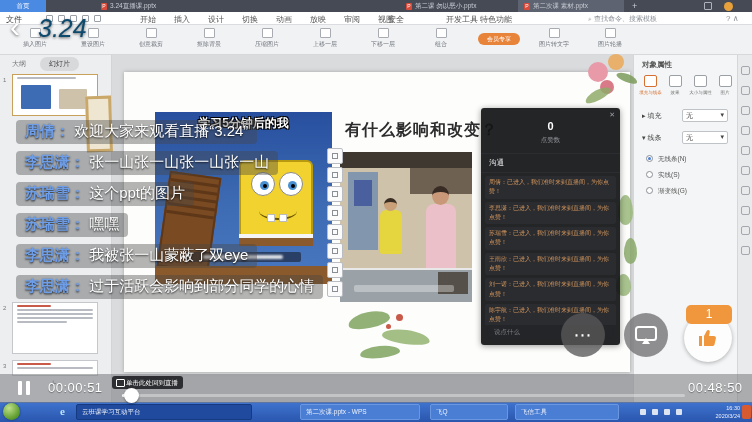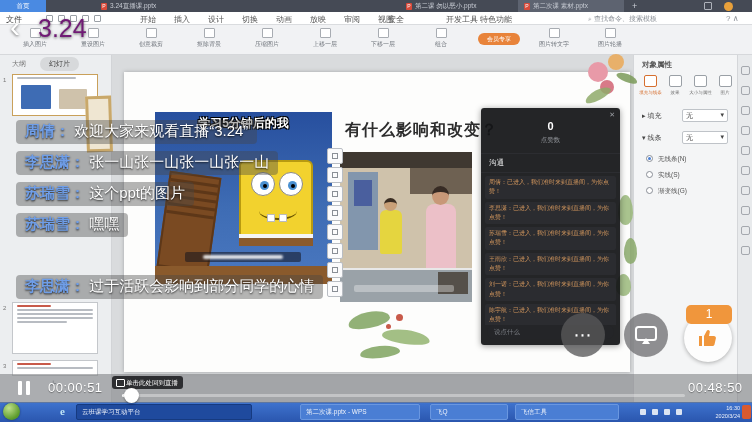--- a/index.html
+++ b/index.html
@@ -121,21 +121,21 @@
   .orb{position:absolute;left:3px;top:1px;width:17px;height:17px;border-radius:50%;background:radial-gradient(circle at 35% 30%,#bfe08a,#5a9a2a 70%);box-shadow:0 0 2px rgba(0,0,0,.5);}
   .ie{position:absolute;left:60px;top:3px;font-size:11px;color:#bfe4f5;font-weight:bold;font-family:"Liberation Serif",serif;}
   .tb-btn{position:absolute;top:2px;height:16px;background:#4a7ed4;border:1px solid #6a97e0;border-radius:2px;color:#eef2fa;font-size:6.5px;line-height:14px;padding:0 5px;white-space:nowrap;overflow:hidden;}
   .tb-btn.pressed{background:#1f4a9e;border-color:#163a80;}
   .tray-ic{position:absolute;top:7px;width:6px;height:6px;background:#dce4f2;border-radius:1px;}
   .clock{position:absolute;left:694px;top:2px;width:46px;text-align:right;color:#eef2fa;font-size:5.5px;line-height:8px;}
   .corner{position:absolute;left:742px;top:3px;width:9px;height:14px;background:#d85a30;border-radius:2px;}
 
   
   .hdr-back{position:absolute;left:10px;top:12px;font-size:30px;color:#fff;line-height:30px;text-shadow:0 1px 3px rgba(0,0,0,.6);z-index:20;}
-  .hdr-title{position:absolute;left:38px;top:14px;font-size:25px;color:#701a75;text-shadow:0 1px 3px rgba(0,0,0,.6);z-index:20;}
+  .hdr-title{position:absolute;left:38px;top:14px;font-size:25px;color:#0c4a6e;text-shadow:0 1px 3px rgba(0,0,0,.6);z-index:20;font-style:italic;}
 
   .chat-row{position:absolute;left:16px;background:rgba(70,70,70,.40);border-radius:4px;padding:2px 9px 3px 9px;
     font-size:15px;white-space:nowrap;z-index:15;text-shadow:0 1px 2px rgba(0,0,0,.85);}
   .chat-name{color:#6f9ee8;font-weight:bold;}
   .chat-sep{color:#6f9ee8;font-weight:bold;}
   .chat-text{color:#fff;}
   .say-pill{position:absolute;left:14px;top:316px;width:124px;height:34px;background:rgba(35,35,35,.55);border-radius:17px;
     color:#f0f0f0;font-size:15px;line-height:34px;padding-left:16px;z-index:15;}
 
   
@@ -462,20 +462,24 @@
     <span class="chat-text">张一山张一山张一山张一山</span>
   </div>
   <div class="chat-row" style="top:182px">
     <span class="chat-name">苏瑞雪</span><span class="chat-sep">：</span>
     <span class="chat-text">这个ppt的图片</span>
   </div>
   <div class="chat-row" style="top:213px">
     <span class="chat-name">苏瑞雪</span><span class="chat-sep">：</span>
     <span class="chat-text">嘿嘿</span>
   </div>
+  <div class="chat-row" style="top:244px">
+    <span class="chat-name">李思潇</span><span class="chat-sep">：</span>
+    <span class="chat-text">我被张一山蒙蔽了双eye</span>
+  </div>
   <div class="chat-row" style="top:275px">
     <span class="chat-name">李思潇</span><span class="chat-sep">：</span>
     <span class="chat-text">过于活跃会影响到部分同学的心情</span>
   </div>
 
 
   <div class="dpanel">
     <div class="dp-close">✕</div>
     <div class="dp-stats">
       <div class="dp-col">

